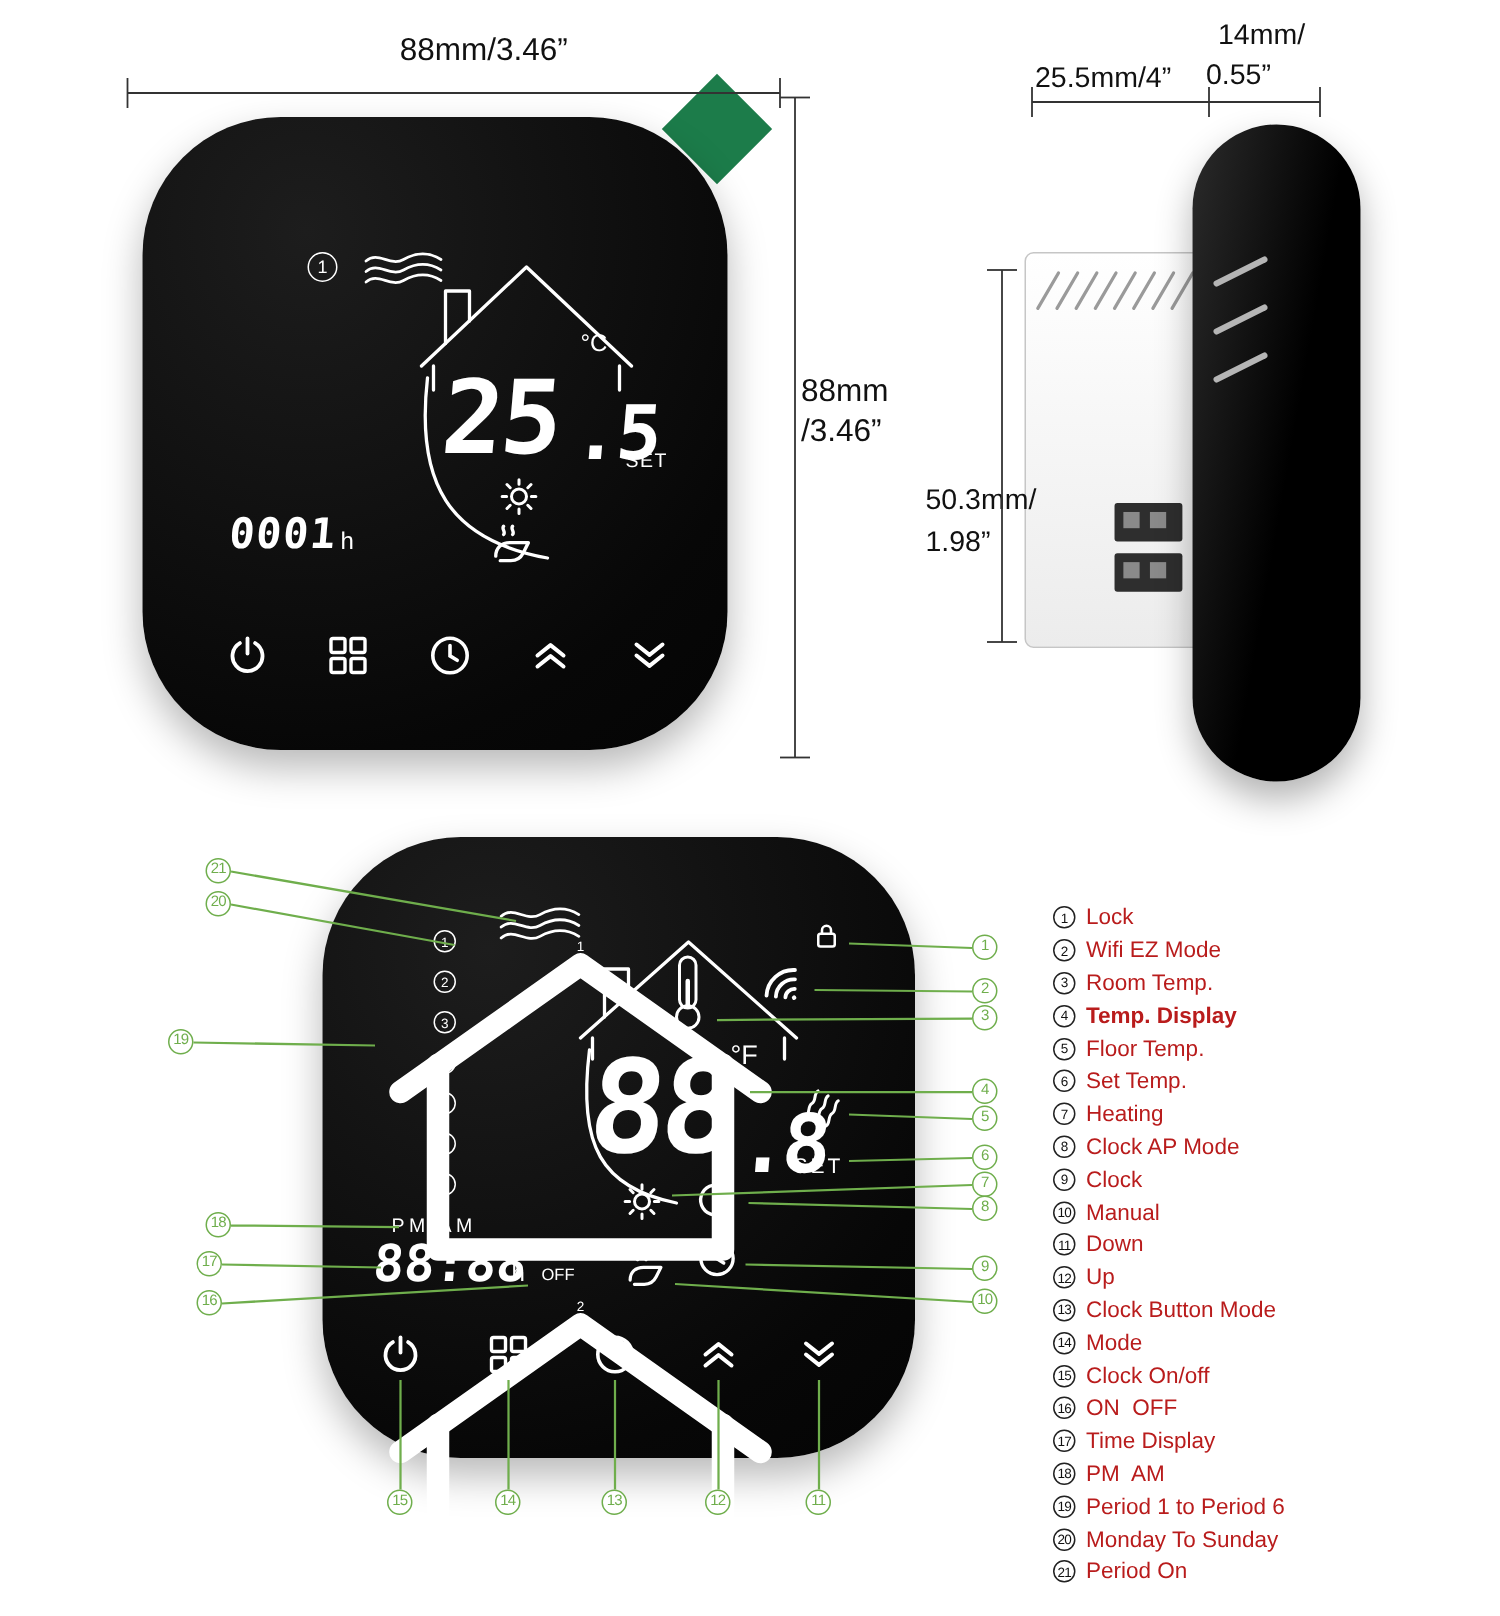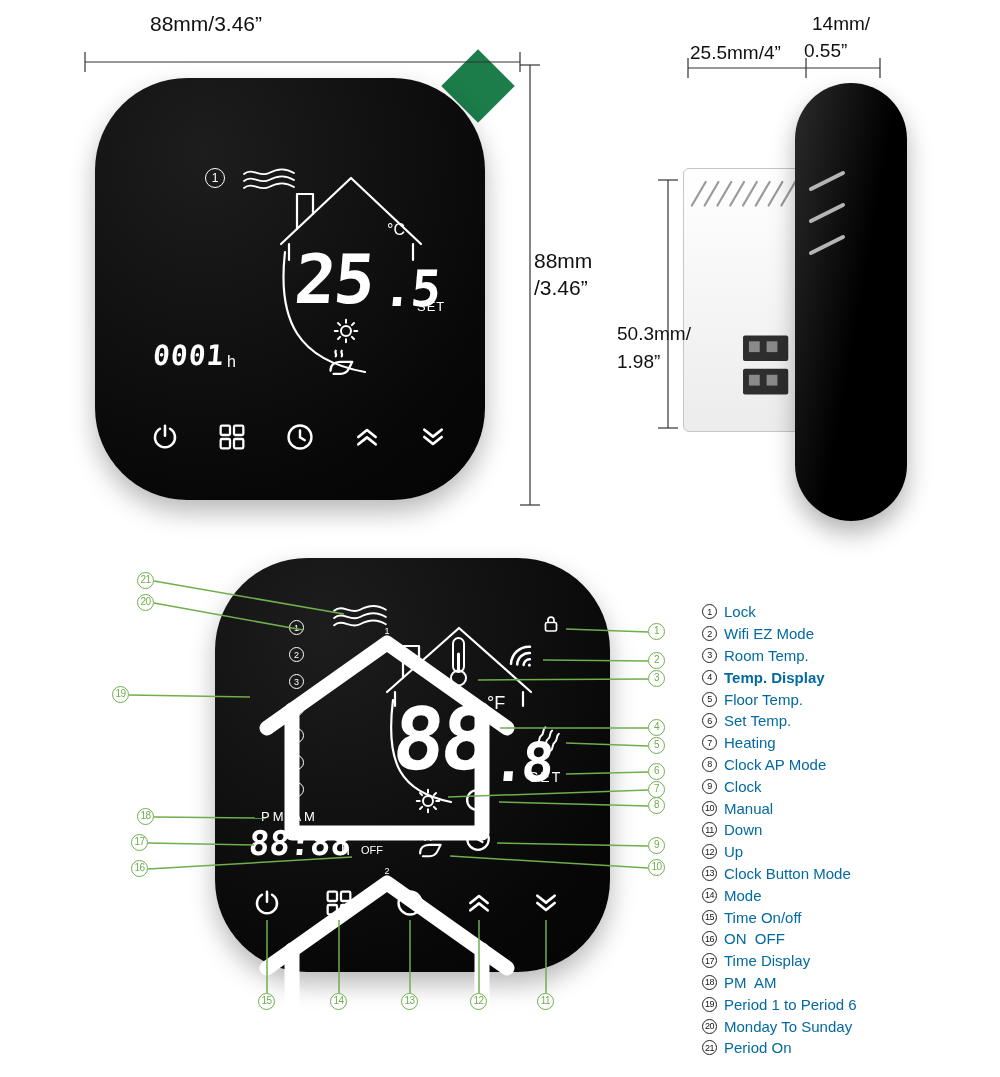--- a/index.html
+++ b/index.html
@@ -35,21 +35,21 @@
 
 
 .lines{position:absolute;left:0;top:0;width:1000px;height:1077px;pointer-events:none;z-index:10}
 .callout{position:absolute;width:17px;height:17px;border:1.5px solid #6fae4c;border-radius:50%;color:#6fae4c;font-size:10px;line-height:13px;text-align:center;background:#fff;z-index:11;letter-spacing:-.5px}
 .dim-label{position:absolute;color:#111;font-size:21px;z-index:4}
 
 
 .legend{position:absolute;left:702px;top:601px;width:296px;z-index:4}
 .legend-row{display:flex;align-items:center;gap:7px;height:21.8px}
 .legend-circle{flex:0 0 15px;width:15px;height:15px;border:1.1px solid #222;border-radius:50%;font-size:9px;display:flex;align-items:center;justify-content:center;color:#111;letter-spacing:-.5px}
-.legend-label{font-size:15px;color:#0369a1;white-space:pre}
+.legend-label{font-size:15px;color:#b91c1c;white-space:pre}
 .legend-row:nth-child(4) .legend-label{font-weight:bold}
 .defs{position:absolute;width:0;height:0;overflow:hidden}
 </style>
 </head>
 <body>
 
 <svg class="defs" aria-hidden="true">
   <defs>
     <g id="strokes" stroke="#fff" fill="none" stroke-width="1.7" stroke-linecap="round" stroke-linejoin="round"></g>
     <symbol id="i-power" viewBox="0 0 24 24">
@@ -142,21 +142,21 @@
           <path d="M3 20v-9q0-3 3-3h18q3 0 3 3v9"></path>
           <path d="M3 15.5h24"></path>
           <circle cx="8" cy="11.5" r="1.7"></circle>
         </g>
       </symbol>
   </defs>
 </svg>
 
 <div class="canvas">
 
-  <div class="dim-label" style="left:150px;top:12px;width:345px;">88mm/3.46”</div>
+  <div class="dim-label" style="left:150px;top:22px;width:345px;text-align:center">88mm/3.46”</div>
   <div class="dim-label" style="left:534px;top:247px;line-height:27px">
     <div>88mm</div>
     <div>/3.46”</div>
   </div>
   <div class="dim-label" style="left:690px;top:42px;font-size:19px">25.5mm/4”</div>
   <div class="dim-label" style="left:812px;top:10px;font-size:19px;line-height:27px">
     <div>14mm/</div>
     <div style="margin-left:-8px">0.55”</div>
   </div>
   <div class="dim-label" style="left:617px;top:320px;font-size:19px;line-height:28px">
@@ -492,21 +492,21 @@
       <div class="legend-row">
       <span class="legend-circle">13</span>
       <span class="legend-label">Clock Button Mode</span>
     </div>
       <div class="legend-row">
       <span class="legend-circle">14</span>
       <span class="legend-label">Mode</span>
     </div>
       <div class="legend-row">
       <span class="legend-circle">15</span>
-      <span class="legend-label">Time On/off</span>
+      <span class="legend-label">Clock On/off</span>
     </div>
       <div class="legend-row">
       <span class="legend-circle">16</span>
       <span class="legend-label">ON  OFF</span>
     </div>
       <div class="legend-row">
       <span class="legend-circle">17</span>
       <span class="legend-label">Time Display</span>
     </div>
       <div class="legend-row">

